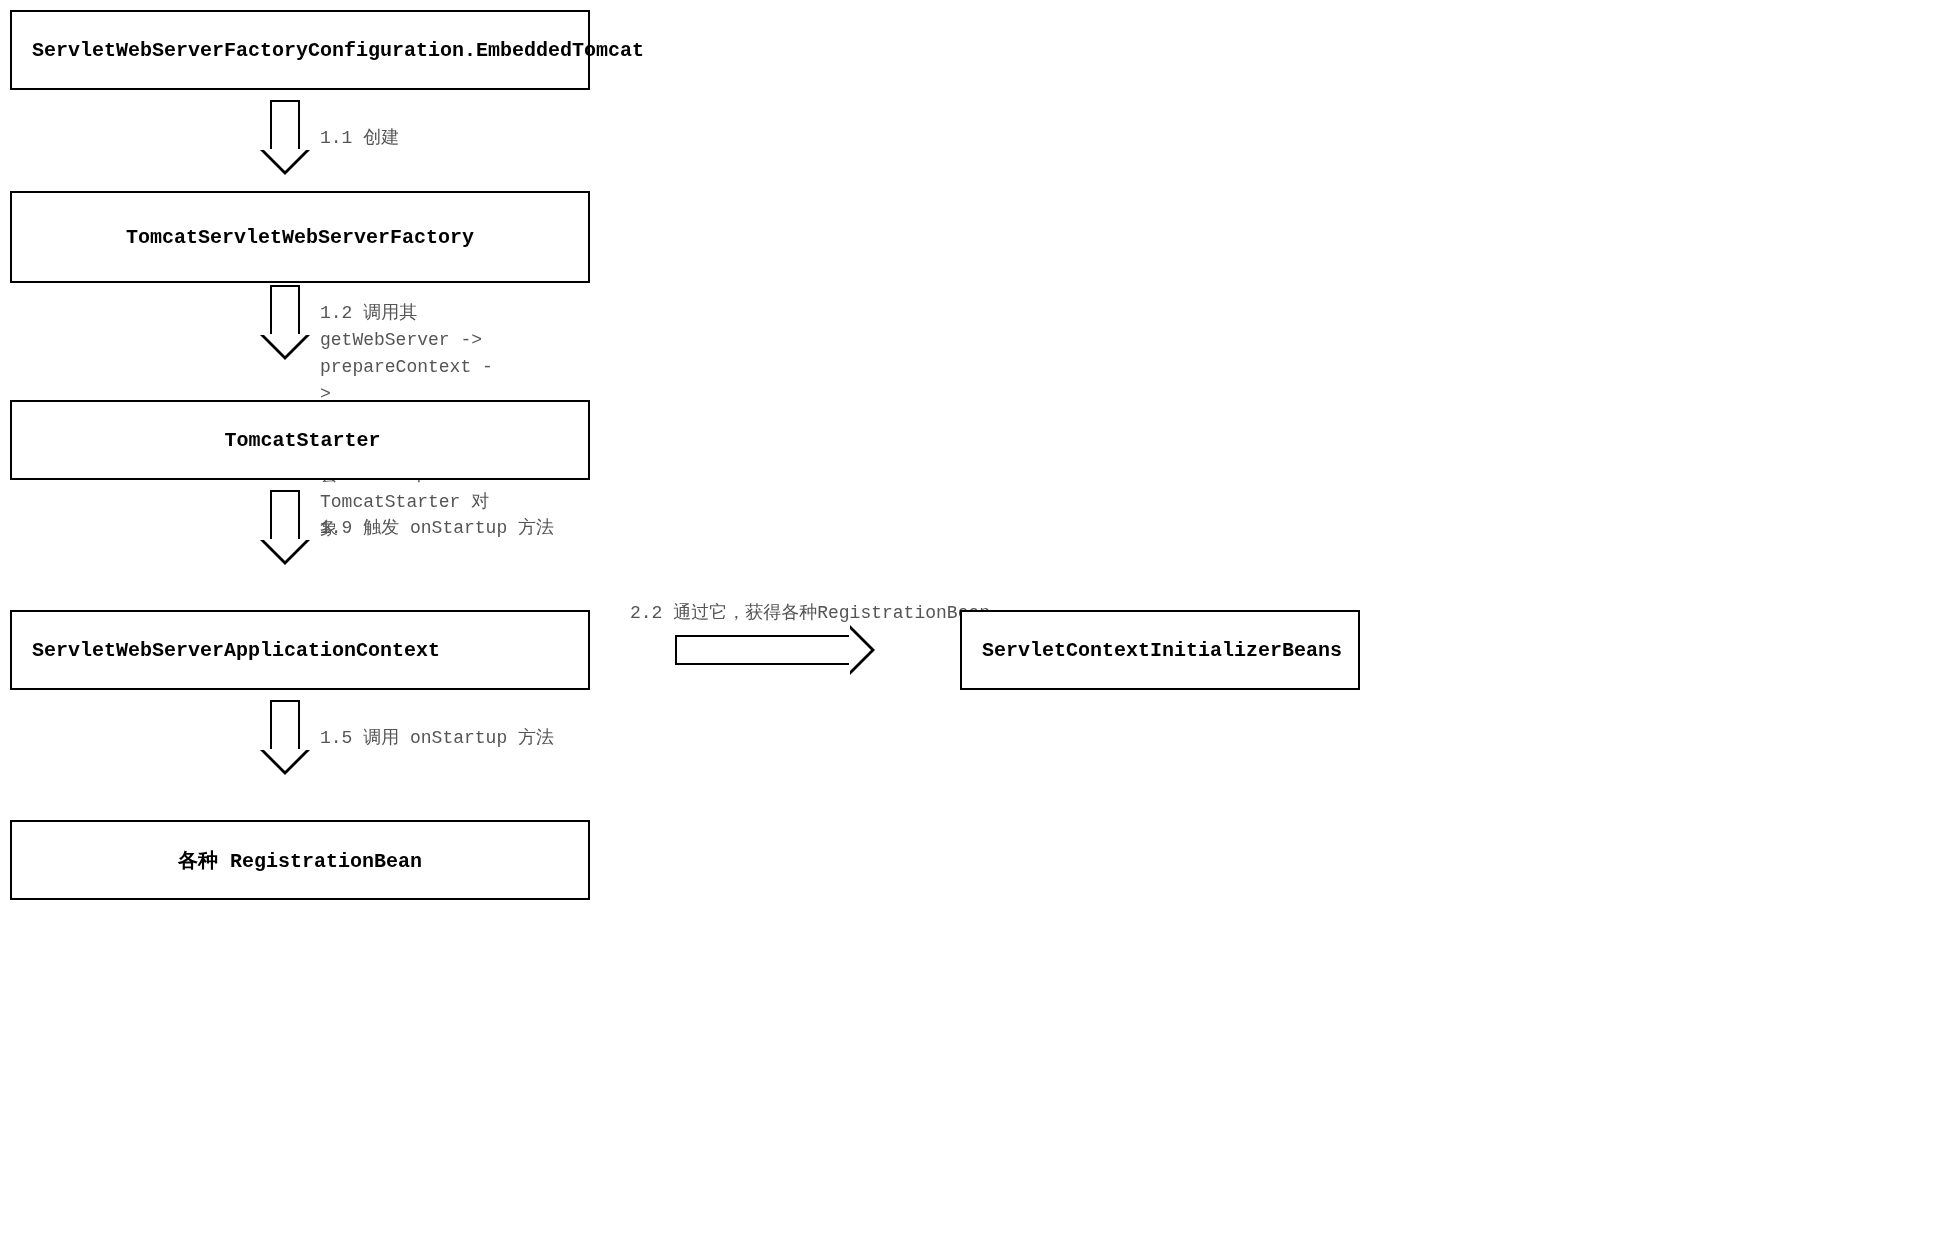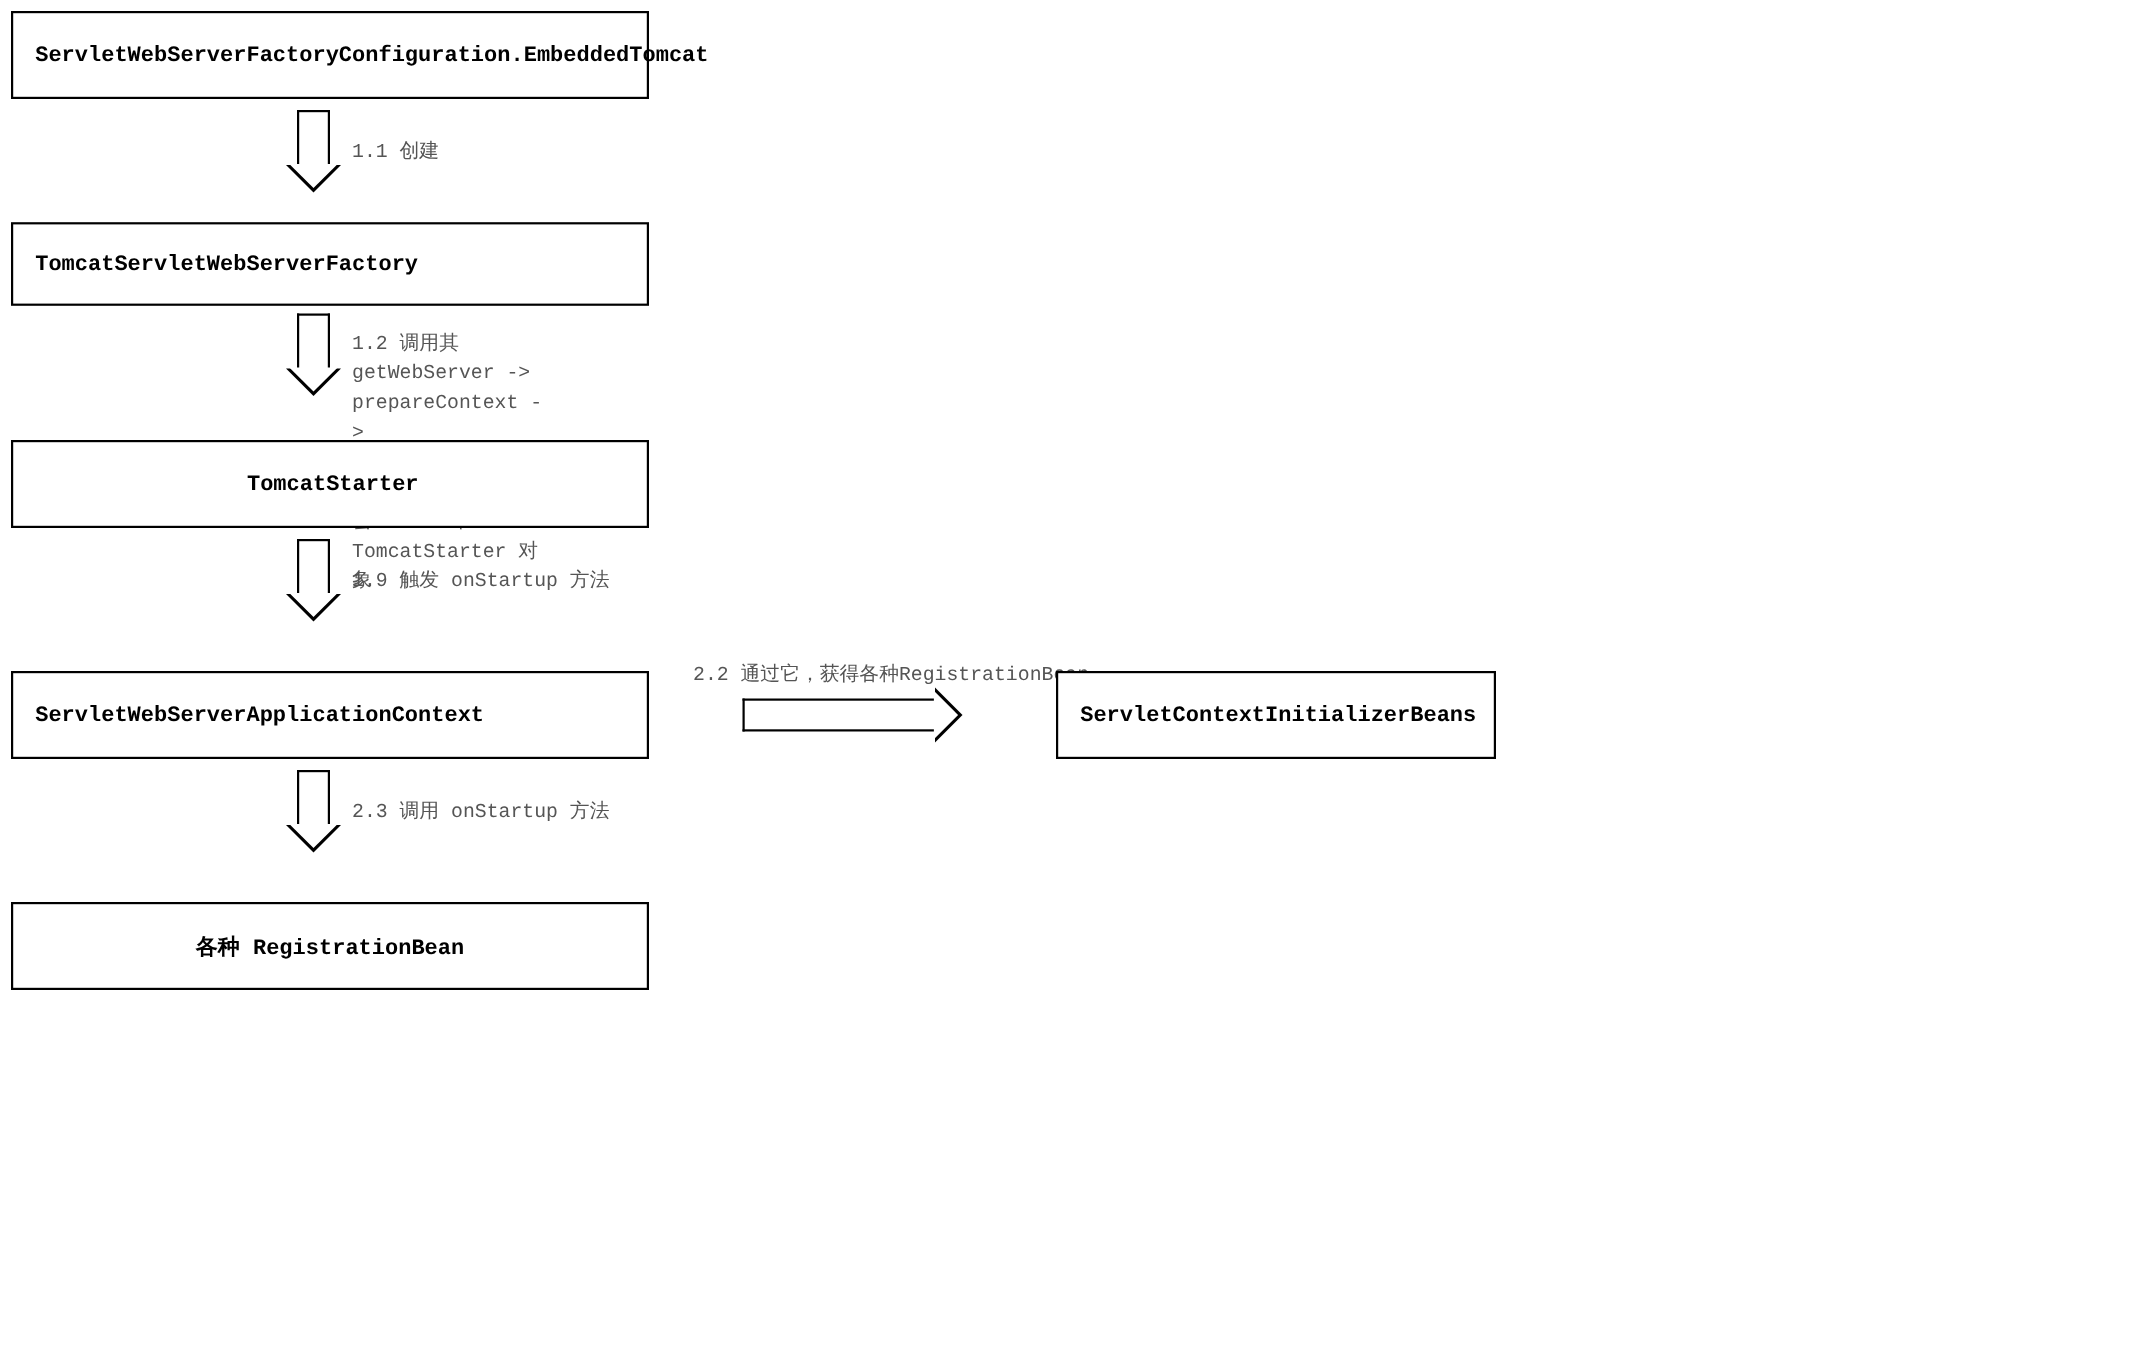--- a/index.html
+++ b/index.html
@@ -123,21 +123,21 @@
 </div>
 
 <div class="arrow-container" style="left:270px; top:100px;">
   <div class="arrow-down">
     <div class="arrow-down-shaft"></div>
     <div class="arrow-down-head"></div>
   </div>
   <div class="arrow-label" style="left:50px; top:25px;">1.1 创建</div>
 </div>
 
-<div class="box" style="left:10px; top:202px; width:580px; height:76px; ">
+<div class="box" style="left:10px; top:191px; width:580px; height:92px; justify-content:center;">
   <span>TomcatServletWebServerFactory</span>
 </div>
 
 <div class="arrow-container" style="left:270px; top:285px;">
   <div class="arrow-down">
     <div class="arrow-down-shaft"></div>
     <div class="arrow-down-head"></div>
   </div>
   <div class="arrow-label-multi" style="left:50px; top:15px;">
     <span>1.2 调用其 getWebServer -&gt; prepareContext -&gt; configureContext 方法</span><br>
@@ -171,18 +171,18 @@
 
 <div class="box" style="left:960px; top:610px; width:400px; height:80px; justify-content:flex-start;">
   <span>ServletContextInitializerBeans</span>
 </div>
 
 <div class="arrow-container" style="left:270px; top:700px;">
   <div class="arrow-down">
     <div class="arrow-down-shaft"></div>
     <div class="arrow-down-head"></div>
   </div>
-  <div class="arrow-label" style="left:50px; top:25px;">2.3 调用 onStartup 方法</div>
+  <div class="arrow-label" style="left:50px; top:25px;">1.5 调用 onStartup 方法</div>
 </div>
 
 <div class="box" style="left:10px; top:820px; width:580px; height:80px; justify-content:center;">
   <span>各种 RegistrationBean</span>
 </div>
 
 </body></html>

